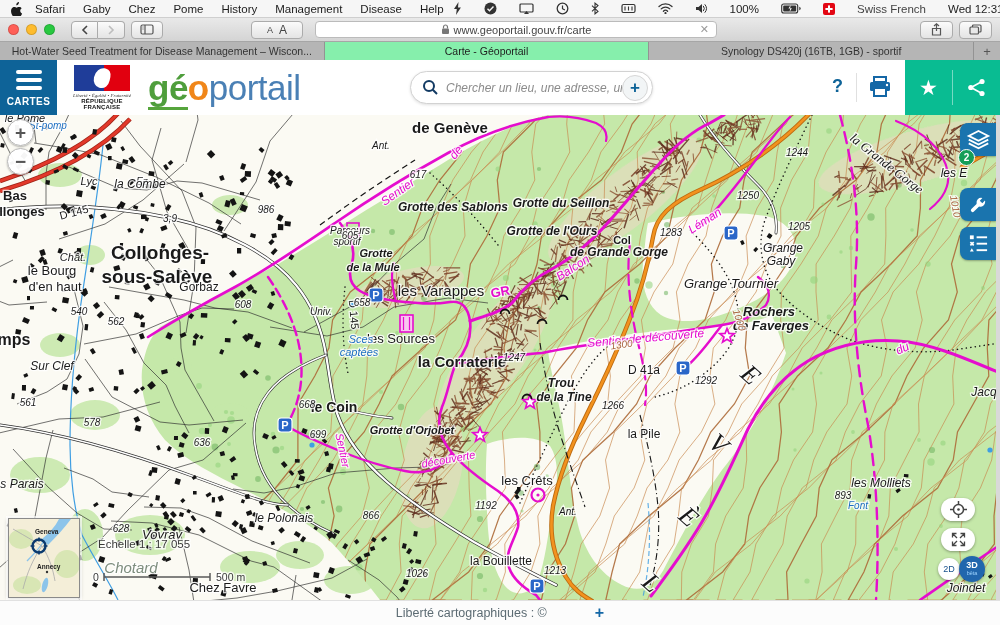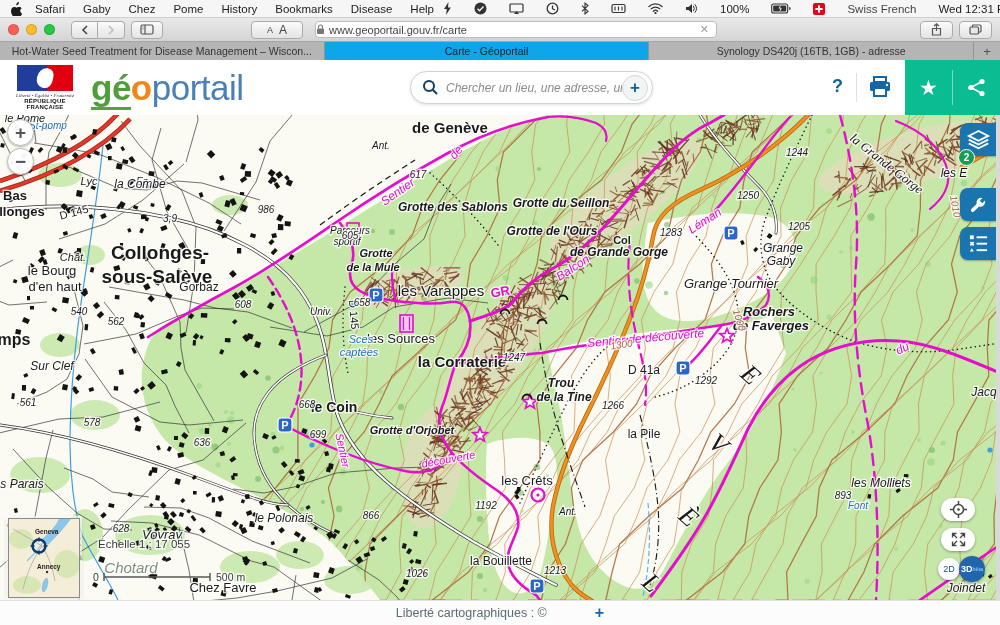--- a/index.html
+++ b/index.html
@@ -22,30 +22,30 @@
   .tlgrp{display:flex;gap:7px;margin-right:10px}
   .tbtn{height:18px;background:linear-gradient(#fbfbfb,#e4e4e4);border:1px solid #ababab;border-radius:4px;
     display:flex;align-items:center;justify-content:center;color:#444;font-size:11px}
   .navgrp{display:flex}
   .navgrp .tbtn:first-child{border-radius:4px 0 0 4px;width:27px}
   .navgrp .tbtn:last-child{border-radius:0 4px 4px 0;width:27px;border-left:none;color:#b5b5b5}
   .sbbtn{width:32px}
   .aabtn{width:52px;gap:6px;margin-left:82px}
   .aas{font-size:9px}.aab{font-size:12px}
   .urlfield{width:402px;height:17px;background:#fff;border:1px solid #bbb;border-radius:4px;
-    display:flex;align-items:center;justify-content:flex-start;font-size:11px;color:#333;position:relative;margin-left:6px}
+    display:flex;align-items:center;justify-content:center;font-size:11px;color:#333;position:relative;margin-left:6px}
   .urlfield .xmark{position:absolute;right:7px;color:#9a9a9a;font-size:11px}
   .urltxt{display:flex;align-items:center;gap:4px;color:#444}
   .spacer{flex:1}
   .sharebtn,.tabsbtn{width:33px}
   
   .tabbar{height:18px;background:#ababab;display:flex;font-size:10.5px;color:#333}
   .tab{flex:1;display:flex;align-items:center;justify-content:center;background:#b5b5b5;
     border-right:1px solid #939393;white-space:nowrap;overflow:hidden;text-overflow:ellipsis;padding:0 8px;min-width:0}
-  .tab.active{background:#0ea5e9;color:#1d1d1d}
+  .tab.active{background:#86efac;color:#1d1d1d}
   .tabplus{width:26px;display:flex;align-items:center;justify-content:center;background:#b5b5b5;color:#555;font-size:13px}
   
   .geoheader{height:55px;background:#fff;position:relative;display:flex;align-items:center}
   .cartes{width:57px;height:55px;background:#0e6398;display:flex;flex-direction:column;align-items:center;
     justify-content:center;color:#fff;flex:none}
   .cartes .bar{width:26px;height:4px;background:#fff;border-radius:2px;margin:2px 0}
   .cartes .clabel{font-size:10px;font-weight:bold;letter-spacing:.4px;margin-top:4px}
   .rflogo{margin-left:13px;width:64px;flex:none;text-align:center}
   .rfflag{width:56px;height:26px;margin:0 auto;position:relative;overflow:hidden}
   .rfb{position:absolute;left:0;top:0;width:30px;height:26px;background:#1f3d99}
@@ -91,21 +91,21 @@
   .toolbtn{position:absolute;right:4px;width:36px;height:33px;background:#1a74ae;border-radius:8px 0 0 8px;
     display:flex;align-items:center;justify-content:center;box-shadow:0 1px 2px rgba(0,0,0,.3);cursor:pointer}
   .badge{position:absolute;right:25px;top:34px;width:17px;height:17px;border-radius:50%;background:#169e57;color:#fff;
     font-size:10px;font-weight:bold;display:flex;align-items:center;justify-content:center;border:1px solid #fff}
   .pill{position:absolute;right:25px;width:34px;height:23px;background:#fff;border-radius:12px;
     box-shadow:0 1px 3px rgba(0,0,0,.35);display:flex;align-items:center;justify-content:center}
   .c2d{position:absolute;left:938px;top:443px;width:22px;height:22px;border-radius:50%;background:#fff;
     box-shadow:0 1px 3px rgba(0,0,0,.35);display:flex;align-items:center;justify-content:center;
     font-size:9px;font-weight:normal;color:#17508c}
   .c3d{position:absolute;left:959px;top:441px;width:26px;height:26px;border-radius:50%;background:#2166ad;
-    box-shadow:0 1px 3px rgba(0,0,0,.35);display:flex;flex-direction:row;align-items:center;justify-content:center;
+    box-shadow:0 1px 3px rgba(0,0,0,.35);display:flex;flex-direction:column;align-items:center;justify-content:center;
     color:#fff;font-size:9px;font-weight:bold;line-height:1}
   .c3d .beta{font-size:5.5px;font-weight:normal;color:#9fd4ff;margin-top:1px}
   .minimap{position:absolute;left:8px;top:403px;width:72px;height:80px;background:#f4eed8;border:1px solid #8a8a8a;
     outline:2px solid rgba(255,255,255,.65);box-shadow:0 1px 4px rgba(0,0,0,.35)}
   .mmlabel{position:absolute;font-size:6.5px;font-weight:bold;color:#222;white-space:nowrap}
   .rightstrip{position:absolute;right:0;top:0;width:4px;height:485px;background:#d9d9d9}
   
   .footer{height:25px;background:#fcfcfc;border-top:1px solid #e1e1e1;display:flex;align-items:center;
     justify-content:center;font-size:12.5px;color:#5c6b73}
   .footplus{color:#1467a6;font-weight:bold;font-size:16px;margin-left:48px}
@@ -119,21 +119,21 @@
     <span class="sic" style="margin-right:4px">
       <svg width="12" height="14" viewBox="0 0 17 20">
           <path fill="#1c1c1c" d="M11.8 3.1c.7-.9 1.2-2.1 1-3.1-1 .1-2.2.7-2.9 1.6-.6.8-1.2 2-1 3.1 1.1 0 2.2-.7 2.9-1.6zm1.2 4.1c-1.6-.1-3 .9-3.7.9-.8 0-2-.9-3.2-.9C4.5 7.2 3 8.2 2.2 9.6.5 12.6 1.8 17 3.4 19.4c.8 1.2 1.8 2.5 3 2.4 1.2 0 1.7-.8 3.2-.8s1.9.8 3.2.8 2.2-1.2 3-2.4c.9-1.4 1.3-2.7 1.3-2.8 0 0-2.6-1-2.6-4 0-2.5 2-3.7 2.1-3.8-1.1-1.7-2.9-1.9-3.6-1.6z"></path>
         </svg>
     </span>
     <span class="mitem app">Safari</span>
     <span class="mitem">Gaby</span>
     <span class="mitem">Chez</span>
     <span class="mitem">Pome</span>
     <span class="mitem">History</span>
-    <span class="mitem">Bookmarks</span>
+    <span class="mitem">Management</span>
     <span class="mitem">Disease</span>
     <span class="mitem">Help</span>
   </div>
   <div class="mright">
     <span class="sic">
         <svg width="9" height="13" viewBox="0 0 9 13">
           <path fill="#333" d="M5.5 0 1 7h2.8L3 13l4.9-7.4H5z"></path>
         </svg>
       </span>
     <span class="sic">
@@ -273,25 +273,31 @@
       <svg width="13" height="11" viewBox="0 0 13 11">
         <rect x="3.5" y="1" width="8.5" height="7" rx="1" fill="none" stroke="#555" stroke-width="1.2"></rect>
         <rect x="1" y="3" width="8.5" height="7" rx="1" fill="#e8e8e8" stroke="#555" stroke-width="1.2"></rect>
       </svg>
     </span>
 </div>
 
 <div class="tabbar" id="tabbar">
   <span class="tab">Hot-Water Seed Treatment for Disease Management – Wiscon...</span>
     <span class="tab active">Carte - Géoportail</span>
-    <span class="tab">Synology DS420j (16TB, 1GB) - adresse</span>
+    <span class="tab">Synology DS420j (16TB, 1GB) - sportif</span>
     <span class="tabplus">+</span>
 </div>
 
 <div class="geoheader">
+  <div class="cartes">
+    <span class="bar"></span>
+    <span class="bar"></span>
+    <span class="bar"></span>
+    <span class="clabel">CARTES</span>
+  </div>
   <div class="rflogo">
     <div class="rfflag">
         <span class="rfb"></span>
         <span class="rfr"></span>
         <span class="rfw"></span>
       </div>
     <div class="rfmotto">Liberté • Égalité • Fraternité</div>
     <div class="rfrep">RÉPUBLIQUE FRANÇAISE</div>
   </div>
   <div class="brand"><span class="bge">gé</span><span class="bo">o</span><span class="bp">portail</span></div>

